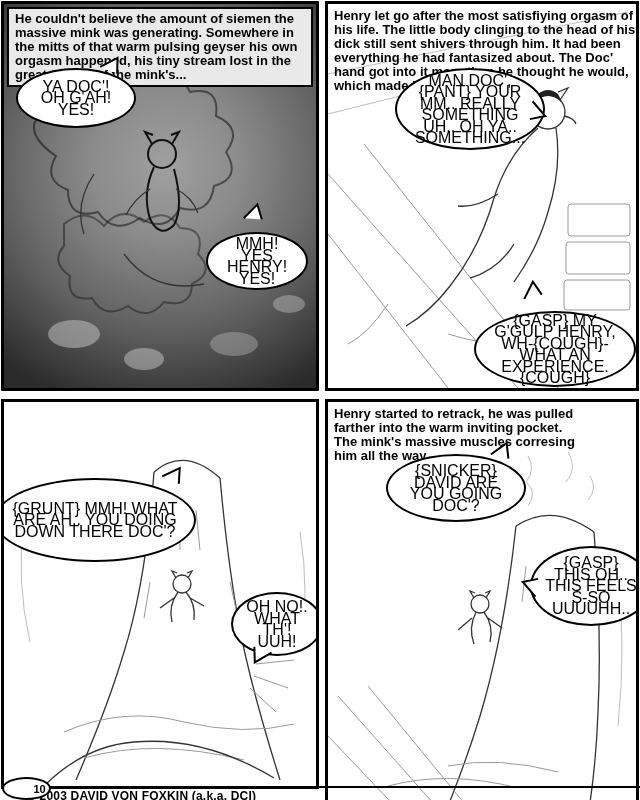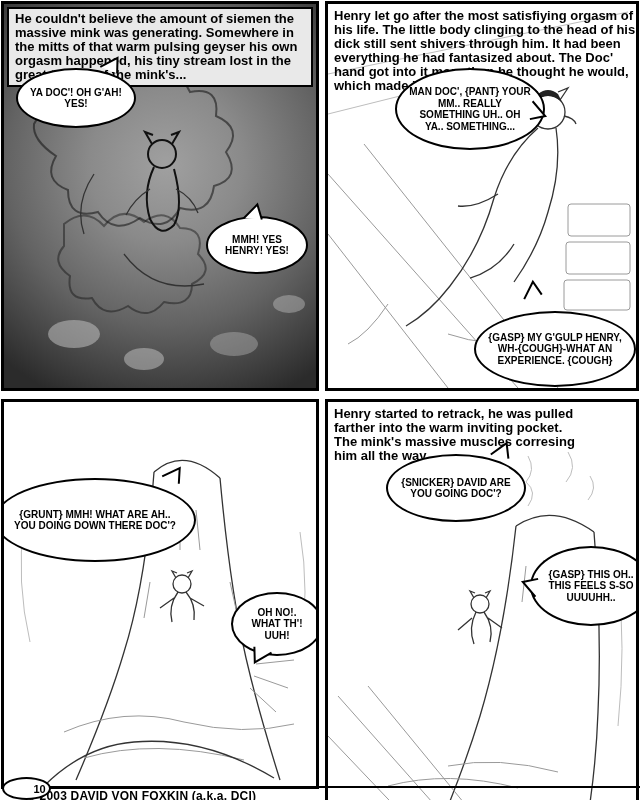--- a/index.html
+++ b/index.html
@@ -11,21 +11,21 @@
             radial-gradient(circle at 52% 42%, #a0a0a0 0%, #8a8a8a 28%, #636363 58%, #2b2b2b 92%);}
   #panel2{left:325px;top:1px;width:314px;height:390px;}
   #panel3{left:1px;top:399px;width:318px;height:390px;}
   #panel4{left:325px;top:399px;width:314px;height:458px;}
   .art{position:absolute;left:0;top:0;width:100%;height:100%;}
   .narr{position:absolute;font-weight:bold;font-size:13px;line-height:14px;color:#000;}
   .narr-box{left:3px;top:3px;right:3px;background:#e9e9e9;border:2px solid #000;padding:3px 6px;}
   .narr-plain{left:6px;top:5px;padding:0;}
   .bubble{position:absolute;background:#fff;border:2px solid #000;border-radius:50%;
           display:flex;align-items:center;justify-content:center;text-align:center;
-          font-weight:bold;font-size:10px;line-height:11.5px;color:#000;box-sizing:border-box;
+          font-weight:normal;font-size:16px;line-height:11.5px;color:#000;box-sizing:border-box;
           padding:8px 12px;}
   .tail{position:absolute;width:24px;height:16px;overflow:visible;}
   .footer-line{position:absolute;left:12px;right:0;top:786px;height:2px;background:#000;}
   .page-badge{position:absolute;left:2px;top:777px;width:19px;height:19px;border:2px solid #000;
               border-radius:50%;background:#fff;display:flex;align-items:center;justify-content:center;
               font-weight:bold;font-size:11px;color:#000;z-index:5;padding-left:26px;}
   .copyright{position:absolute;left:27px;top:789px;font-weight:bold;font-size:12px;color:#000;
              letter-spacing:.2px;}
   svg .ink{stroke:#111;fill:none;stroke-width:2;}
   svg .ink-thin{stroke:#333;fill:none;stroke-width:1.3;}
@@ -51,21 +51,21 @@
       <path class="ink-thin" d="M146,185 q-16,10 -24,26 M172,185 q16,8 22,24"></path>
       <path class="ink-thin" d="M120,250 q30,40 80,30 M90,170 q-20,30 -10,60"></path>
     </svg>
     <div class="narr narr-box">He couldn't believe the amount of siemen the massive mink was generating.  Somewhere in the mitts of that warm pulsing geyser his own orgasm happened, his tiny stream lost in the great torrent of the mink's...</div>
 
     <div class="bubble" style="left:12px;top:64px;width:120px;height:60px;">YA DOC'! OH G'AH! YES!</div>
     <svg class="tail" style="left:96px;top:52px;transform:rotate(28deg);">
       <path d="M3,16 L14,0 L21,14" fill="#fff" stroke="#000" stroke-width="2"></path>
     </svg>
 
-    <div class="bubble" style="left:202px;top:212px;width:102px;height:58px;">MMH! YES HENRY! YES!</div>
+    <div class="bubble" style="left:202px;top:228px;width:102px;height:58px;">MMH! YES HENRY! YES!</div>
     <svg class="tail" style="left:238px;top:200px;transform:rotate(10deg);">
       <path d="M3,16 L14,0 L21,14" fill="#fff" stroke="#000" stroke-width="2"></path>
     </svg>
   </div>
 
   <div class="panel" id="panel2">
     <svg class="art" viewBox="0 0 308 384">
       <path class="sketch2" d="M0,70 L300,8 M0,110 L160,70"></path>
       <path class="sketch" d="M0,170 L190,384 M36,140 L230,384 M0,230 L120,384"></path>
       <rect class="sketch" x="240" y="200" width="62" height="32" rx="3"></rect>

